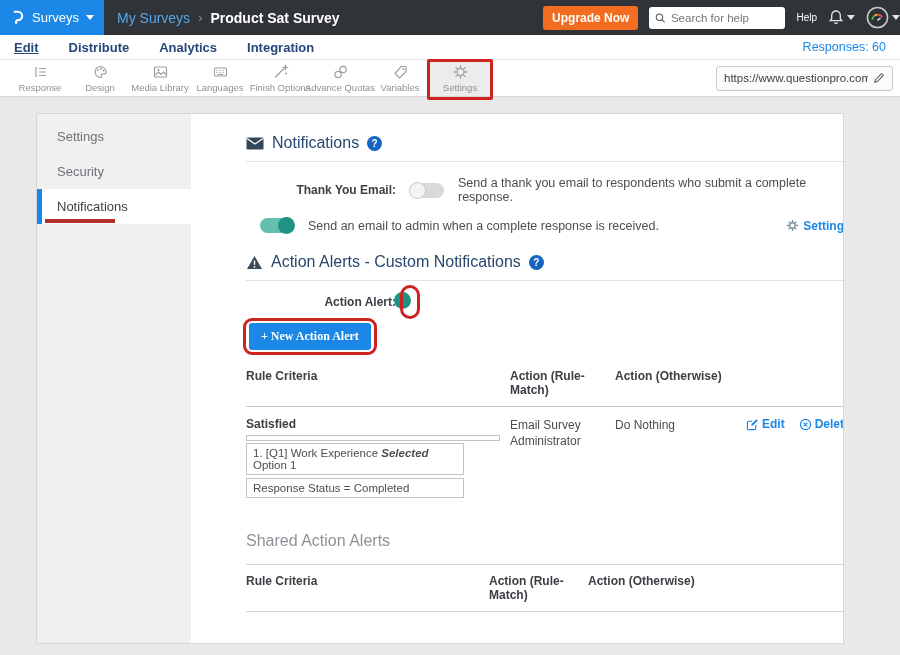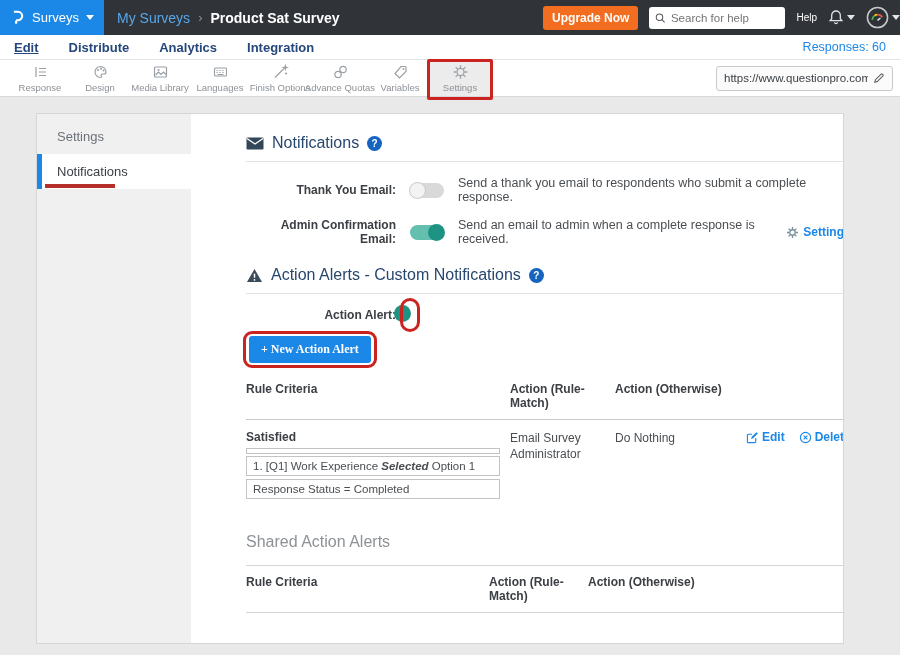--- a/index.html
+++ b/index.html
@@ -67,21 +67,21 @@
   .ring-toggle { position:absolute; top:-8px; bottom:-8px; left:4px; right:4px; border:3px solid #cb2320; border-radius:10px; pointer-events:none; }
   .new-alert-wrap { position:relative; display:inline-block; margin:10px 0 6px 3px; }
   .btn-blue { background:#1b87e6; color:#fff; font-weight:bold; font-size:12px; border:none; border-radius:3px; padding:6px 12px; cursor:pointer; font-family:Liberation Serif, serif; }
   .ring-btn { position:absolute; top:-5px; bottom:-5px; left:-6px; right:-6px; border:3px solid #cb2320; border-radius:9px; pointer-events:none; }
   
   .tbl-head1, .tbl-row1 { display:grid; grid-template-columns:264px 105px 131px 1fr; }
   .tbl-head1 { font-weight:bold; color:#3c4045; font-size:12px; padding:9px 0; border-bottom:1px solid #c9c9c9; margin-top:4px; }
   .tbl-row1 { padding:10px 0; font-size:12px; color:#4a4e52; }
   .crit-title { font-weight:bold; color:#3c4045; margin-bottom:4px; }
   .cond-strip { height:6px; border:1px solid #c3c3c3; width:254px; margin-bottom:2px; }
-  .cond-box { border:1px solid #c3c3c3; width:254px; padding:3px 6px; margin-bottom:3px; font-size:11.5px; color:#4a4e52; }
+  .cond-box { border:1px solid #c3c3c3; width:218px; padding:3px 6px; margin-bottom:3px; font-size:11.5px; color:#4a4e52; }
   .cell-pad { padding-right:12px; line-height:1.35; }
   .actions-cell { display:flex; justify-content:flex-end; align-items:flex-start; gap:14px; }
   .blue-link { color:#1b87e6; font-weight:bold; font-size:12px; display:inline-flex; align-items:center; gap:3px; cursor:pointer; white-space:nowrap; }
   .sub-heading { color:#8d9297; font-size:16px; font-weight:normal; }
   .shared-block { margin-top:21px; }
   .tbl-head2 { display:grid; grid-template-columns:243px 99px 1fr; font-weight:bold; color:#3c4045; font-size:12px; padding:9px 0; border-top:1px solid #d5d5d5; border-bottom:1px solid #d5d5d5; margin-top:14px; }
   svg { display:block; }
 </style>
 </head>
 <body>
@@ -226,20 +226,23 @@
         </svg>
     </div>
   </div>
 </div>
 
 <section class="panel">
   <aside class="side-menu">
     <div class="side-item">
       <span>Settings</span>
     </div>
+    <div class="side-item">
+      <span>Security</span>
+    </div>
     <div class="side-item active">
       <span>Notifications</span>
       <div class="red-underline"></div>
     </div>
   </aside>
 
   <div class="content">
 
     
     <div class="section-header">
@@ -254,21 +257,20 @@
 
     <div class="toggle-row">
       <span class="toggle-label">Thank You Email:</span>
       <span class="toggle off">
           <span class="knob"></span>
         </span>
       <span class="toggle-desc">Send a thank you email to respondents who submit a complete response.</span>
     </div>
 
     <div class="toggle-row">
-      <span class="toggle-label">Admin Confirmation Email:</span>
       <span class="toggle on">
           <span class="knob"></span>
         </span>
       <span class="toggle-desc">Send an email to admin when a complete response is received.</span>
       <span class="row-settings-link">
         <svg width="13" height="13" viewBox="0 0 20 20">
             <g fill="none" stroke="#78909c" stroke-width="2">
               <circle cx="10" cy="10" r="4.2"></circle>
               <path d="M10 1.5v3.2M10 15.3v3.2M1.5 10h3.2M15.3 10h3.2M4 4l2.3 2.3M13.7 13.7L16 16M16 4l-2.3 2.3M6.3 13.7L4 16"></path>
             </g>

